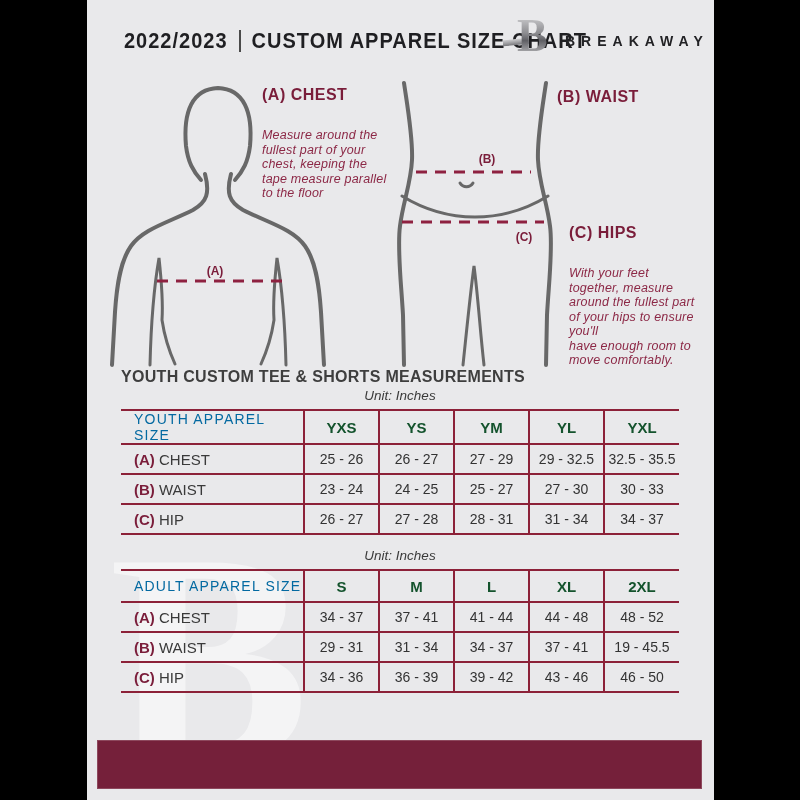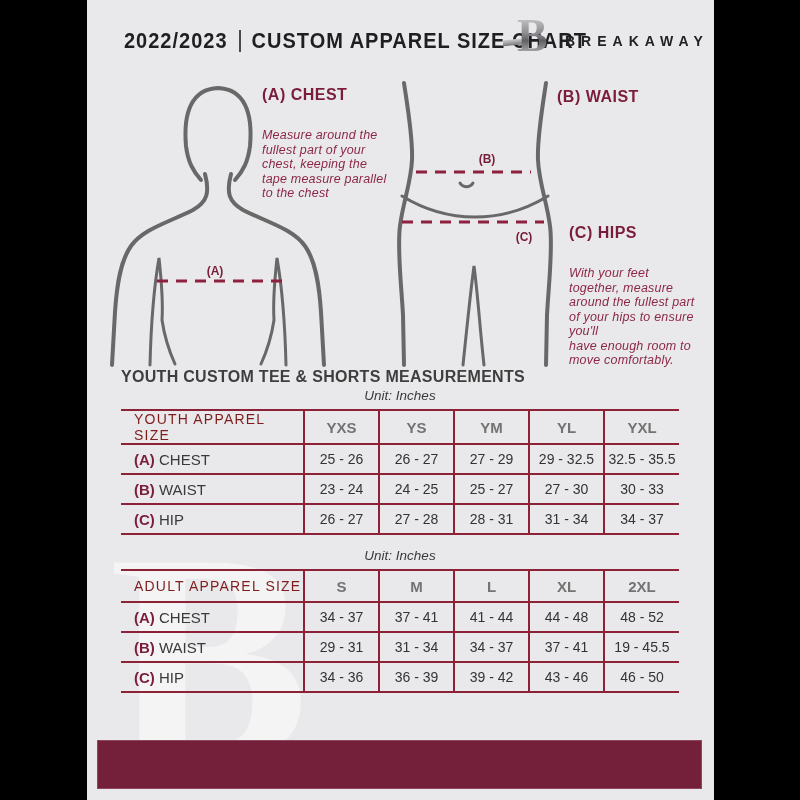--- a/index.html
+++ b/index.html
@@ -59,23 +59,23 @@
   table { width:558px; table-layout:fixed; border-collapse:collapse;
           margin-top:6px; border-top:2px solid #8c2138;
           border-bottom:2px solid #8c2138; }
   col.c-label { width:183px; }
   col.c-size  { width:75px; }
   th, td { border-top:2px solid #8c2138; padding:0; }
   tr > *:not(:first-child) { border-left:2px solid #8c2138; }
   thead th { height:32px; }
   tbody th, tbody td { height:30px; }
   .cell-sizelbl { text-align:left; padding-left:13px; font-weight:normal;
-      font-size:14px; letter-spacing:1.2px; color:#7f1d1d; }
+      font-size:14px; letter-spacing:1.2px; color:#0369a1; }
   .cell-size { text-align:center; font-weight:bold; font-size:15px;
-      color:#737373; }
+      color:#14532d; }
   .cell-rowlbl { text-align:left; padding-left:13px; font-weight:normal;
       font-size:15px; color:#3a3a3a; }
   .cell-rowlbl .pfx { font-weight:bold; color:#7a1d3a; }
   .cell-val { text-align:center; font-size:14px; color:#333; }
 
   
   .footer-bar { position:absolute; left:10px; top:740px; width:605px;
       height:49px; background:#75203a; z-index:2;
       box-shadow:inset 0 0 0 1px rgba(255,255,255,0.18); }
 </style>
@@ -126,21 +126,21 @@
       </svg>
     </div>
 
     <div class="guide-block" style="left:175px; top:86px; width:165px;">
       <div class="guide-h">(A) CHEST</div>
       <div class="guide-p">
         <div>Measure around the</div>
         <div>fullest part of your</div>
         <div>chest, keeping the</div>
         <div>tape measure parallel</div>
-        <div>to the chest</div>
+        <div>to the floor</div>
       </div>
     </div>
 
     <div class="guide-block" style="left:470px; top:88px; width:152px;">
       <div class="guide-h">(B) WAIST</div>
     </div>
 
     <div class="guide-block" style="left:482px; top:224px; width:158px;">
       <div class="guide-h">(C) HIPS</div>
       <div class="guide-p">

